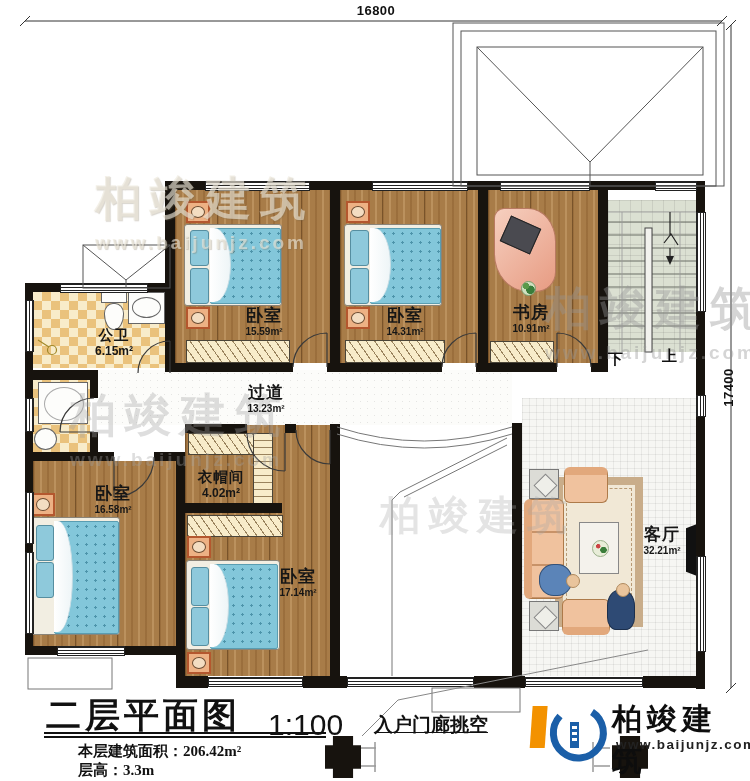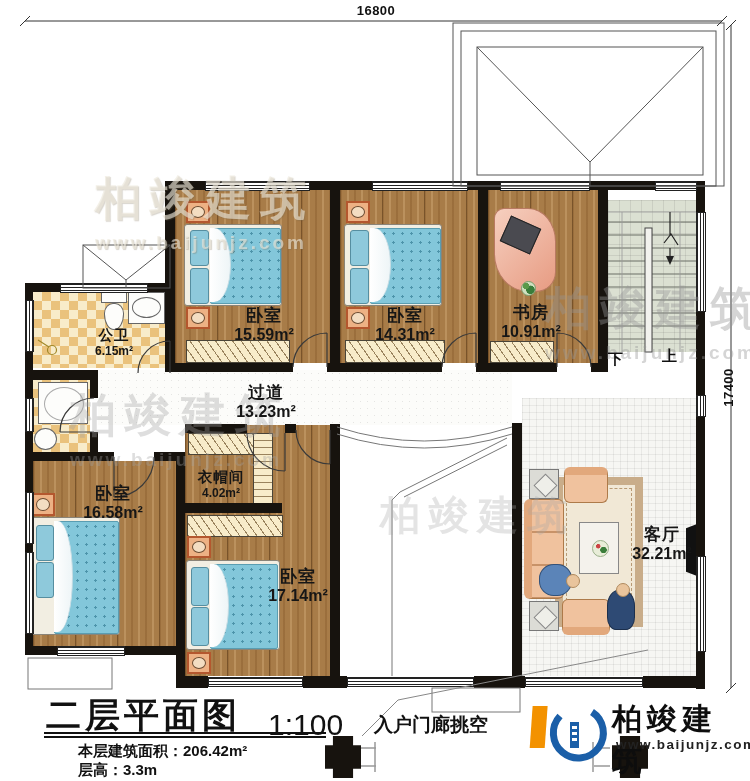--- a/index.html
+++ b/index.html
@@ -51,40 +51,40 @@
   .head{position:absolute;border-radius:50%;background:#e9c49c;border:1px solid #b08a5e;}
   .desk{background:linear-gradient(135deg,#f6cfbf,#e79b82);border:1px solid #b97a62;
     border-radius:10px 45% 20px 55% / 10px 40% 20px 45%;}
   .monitor{position:absolute;background:#4a4a50;border:1px solid #222;transform:rotate(24deg);}
   .plant{position:absolute;border-radius:50%;
     background:radial-gradient(circle at 30% 30%,#5a9a4a 3px,transparent 3.5px),radial-gradient(circle at 65% 60%,#3a7d3a 4px,transparent 4.5px),#cfe0c0;border:1px solid #7a9a6a;}
   .fixture{background:#fdfdfb;border:1.5px solid #666;}
   
   .rlabel{position:absolute;text-align:center;line-height:1.18;font-weight:bold;color:#161616;z-index:9;}
   .rlabel .nm{display:block;font-size:17px;letter-spacing:1px;}
-  .rlabel .ar{display:block;font-size:16px;}
+  .rlabel .ar{display:block;font-size:10px;}
   .rlabel.sm .nm{font-size:14.5px;}
   .rlabel.sm .ar{font-size:12px;}
   .stairword{position:absolute;font-size:15px;font-weight:bold;z-index:9;}
   
   .wm{position:absolute;z-index:8;pointer-events:none;font-weight:bold;white-space:nowrap;}
   .wm .t{display:block;font-size:46px;letter-spacing:9px;}
   .wm .u{display:block;font-size:19px;letter-spacing:3px;margin-top:2px;}
   .wm1{color:rgba(238,233,220,.62);text-shadow:1px 1px 1px rgba(120,105,80,.28);}
   .wm2{color:rgba(160,160,160,.35);}
   .wm3{color:rgba(150,150,150,.40);}
   .wm4{color:rgba(165,165,165,.30);}
   
   .overlay{position:absolute;left:0;top:0;z-index:5;pointer-events:none;}
   
   .title-cn{position:absolute;left:46px;top:692px;font-size:35px;font-weight:600;letter-spacing:4px;z-index:9;}
   .title-scale{position:absolute;left:268px;top:708px;font-size:30px;font-weight:500;z-index:9;}
   .title-rule{position:absolute;left:44px;top:732px;width:282px;height:6px;border-top:2.5px solid #111;border-bottom:2px solid #111;box-sizing:border-box;z-index:9;}
-  .info{position:absolute;left:78px;font-size:15px;font-weight:600;z-index:9;}
-  .porch-label{position:absolute;left:346px;top:714px;width:170px;text-align:center;font-weight:bold;z-index:9;line-height:1.15;}
+  .info{position:absolute;left:78px;font-size:15px;font-weight:600;z-index:9;font-family:Liberation Serif, serif;}
+  .porch-label{position:absolute;left:346px;top:714px;width:170px;text-align:center;font-weight:bold;z-index:9;line-height:1.15;text-decoration:underline;}
   .porch-label .nm{display:block;font-size:19px;}
   .porch-label .ar{display:block;font-size:14px;}
   .dim{position:absolute;font-size:13px;font-weight:bold;z-index:9;letter-spacing:.5px;}
   .column{position:absolute;background:#17130e;z-index:9;
     clip-path:polygon(0% 22%,22% 22%,22% 0%,78% 0%,78% 22%,100% 22%,100% 78%,78% 78%,78% 100%,22% 100%,22% 78%,0% 78%);}
   .logo-text{position:absolute;left:612px;top:699px;font-size:30px;font-weight:bold;letter-spacing:5px;color:#0d0d0d;z-index:9;}
   .logo-site{position:absolute;left:616px;top:737px;font-size:13.5px;font-weight:bold;letter-spacing:1.5px;color:#222;z-index:9;}
 </style>
 </head>
 <body>

